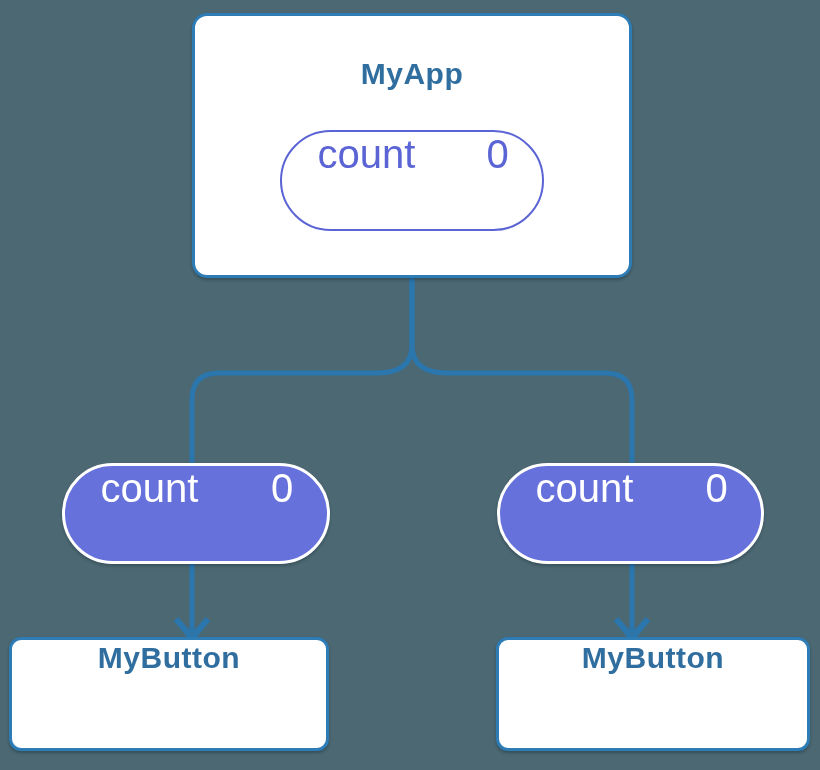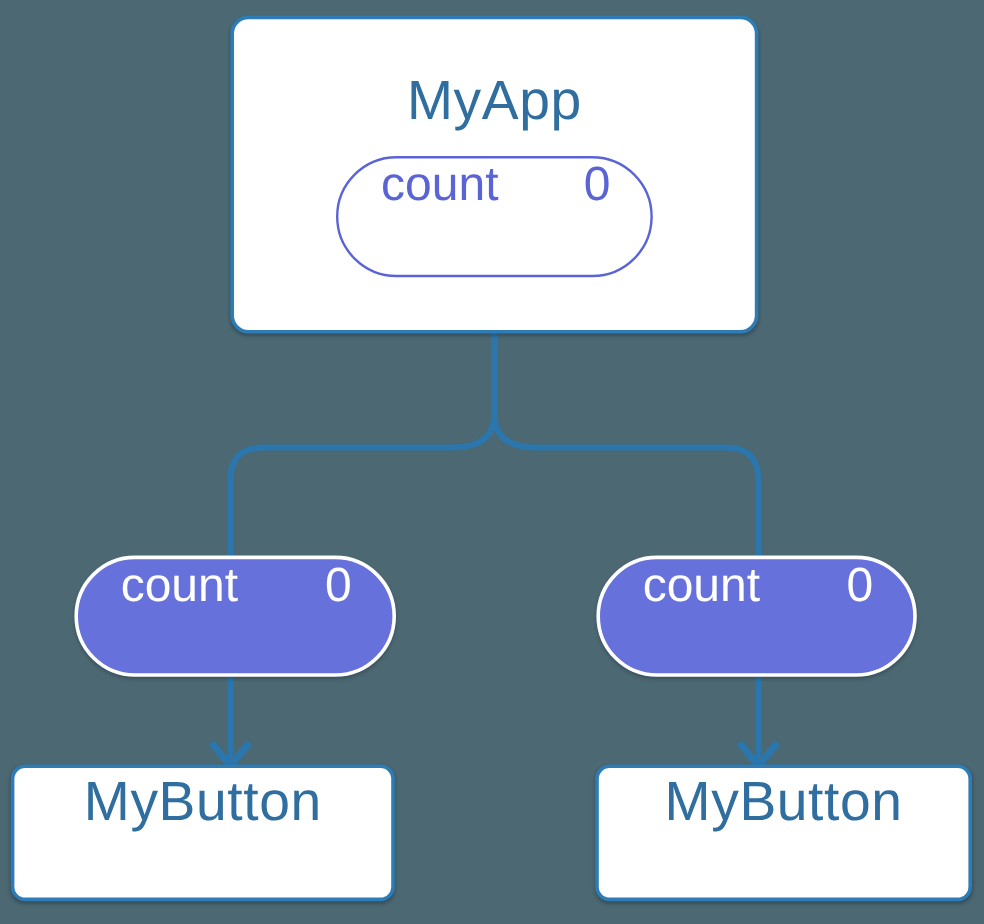--- a/index.html
+++ b/index.html
@@ -28,22 +28,22 @@
   .card-parent {
     left: 192px; top: 13px;
     width: 440px; height: 265px;
     border-radius: 15px;
     display: flex;
     flex-direction: column;
     align-items: center;
   }
   .card-title {
     color: #2F6E9E;
-    font-size: 46px;
-    font-weight: 400;
+    font-size: 30px;
+    font-weight: 700;
     line-height: 1.2;
     letter-spacing: 0.5px;
   }
   .card-parent .card-title { margin-top: 40px; }
   .card-child {
     top: 637px; height: 114px;
     border-radius: 12px;
     display: flex;
     align-items: flex-start;
     justify-content: center;

